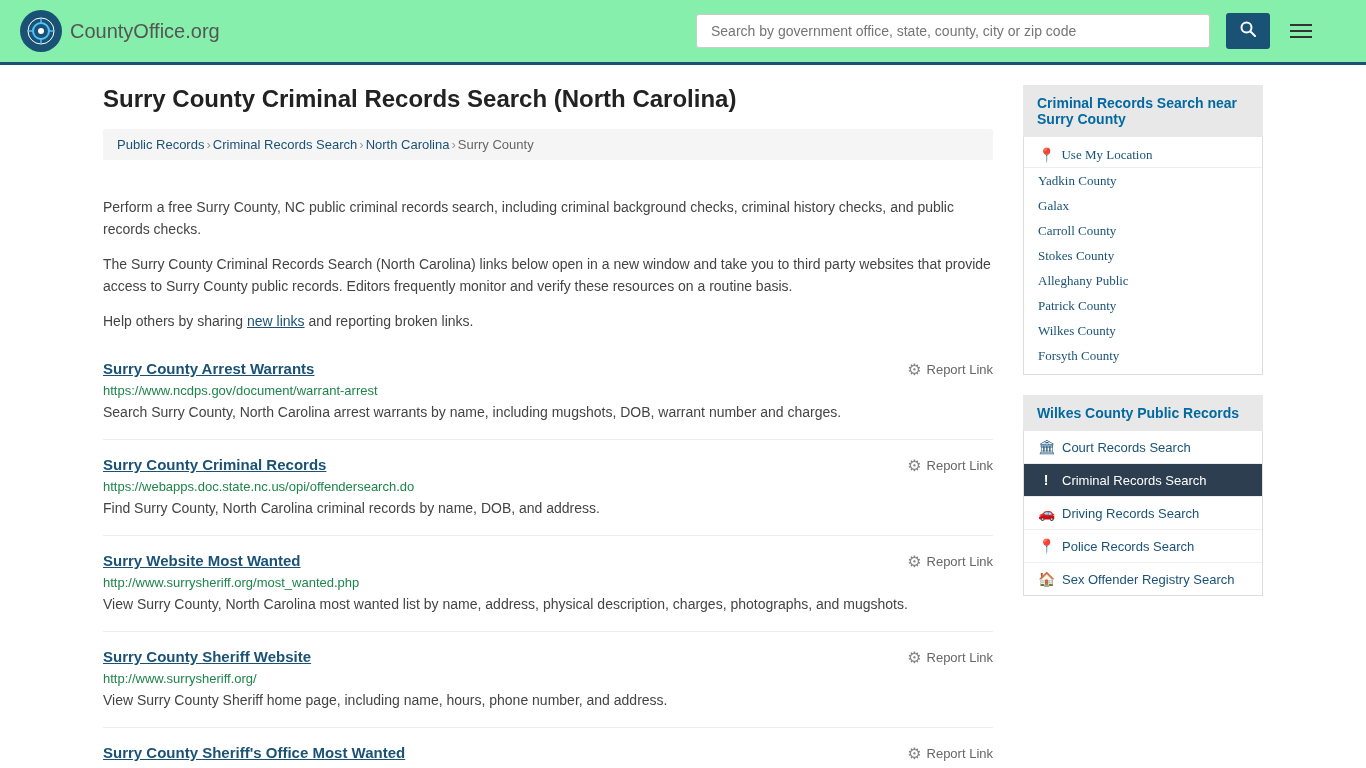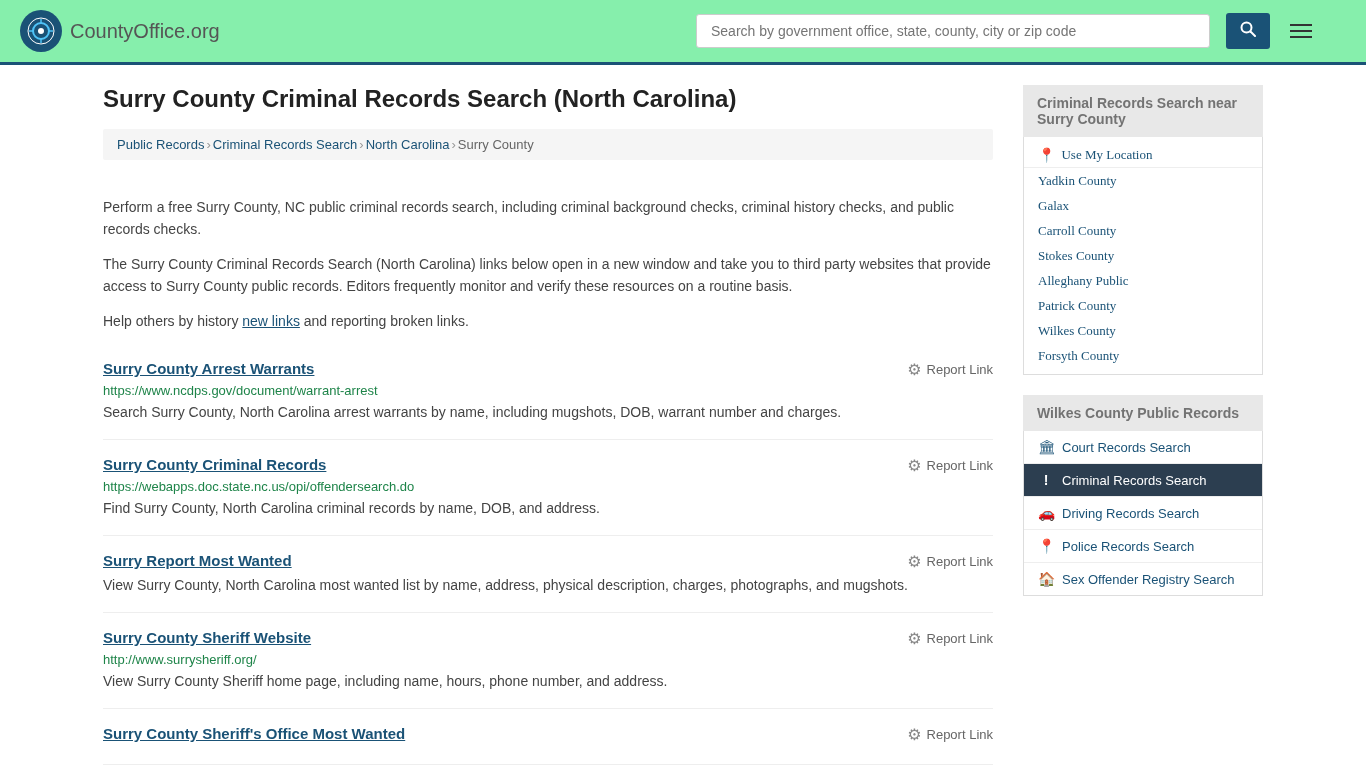--- a/index.html
+++ b/index.html
@@ -183,21 +183,21 @@
 
     
     .sidebar-section {
       margin-bottom: 20px;
     }
     .sidebar-section-title {
       background: #e8e8e8;
       padding: 10px 14px;
       font-weight: bold;
       font-size: 14px;
-      color: #737373;
+      color: #0369a1;
       margin-bottom: 0;
     }
     .sidebar-list {
       list-style: none;
       border: 1px solid #ddd;
       border-top: none;
     }
     .sidebar-list li {
       border-bottom: 1px solid #eee;
     }
@@ -298,21 +298,21 @@
       <a href="#">Criminal Records Search</a>
       <span class="sep">›</span>
       <a href="#">North Carolina</a>
       <span class="sep">›</span>
       <span>Surry County</span>
     </div>
 
     <p class="description">Perform a free Surry County, NC public criminal records search, including criminal background checks, criminal history checks, and public records checks.</p>
     <p class="description">The Surry County Criminal Records Search (North Carolina) links below open in a new window and take you to third party websites that provide access to Surry County public records. Editors frequently monitor and verify these resources on a routine basis.</p>
     <p class="description">
-      <span>Help others by history </span><a href="#">new links</a><span> and reporting broken links.</span>
+      <span>Help others by sharing </span><a href="#">new links</a><span> and reporting broken links.</span>
     </p>
 
     <div>
 
       <div class="result-item">
         <div class="result-header">
           <span class="result-title">Surry County Arrest Warrants</span>
           <div class="report-link">
             <span class="report-link-icon">⚙</span>
             <span>Report Link</span>
@@ -329,26 +329,27 @@
             <span class="report-link-icon">⚙</span>
             <span>Report Link</span>
           </div>
         </div>
         <div class="result-url">https://webapps.doc.state.nc.us/opi/offendersearch.do</div>
         <div class="result-desc">Find Surry County, North Carolina criminal records by name, DOB, and address.</div>
       </div>
 
       <div class="result-item">
         <div class="result-header">
-          <span class="result-title">Surry Report Most Wanted</span>
+          <span class="result-title">Surry Website Most Wanted</span>
           <div class="report-link">
             <span class="report-link-icon">⚙</span>
             <span>Report Link</span>
           </div>
         </div>
+        <div class="result-url">http://www.surrysheriff.org/most_wanted.php</div>
         <div class="result-desc">View Surry County, North Carolina most wanted list by name, address, physical description, charges, photographs, and mugshots.</div>
       </div>
 
       <div class="result-item">
         <div class="result-header">
           <span class="result-title">Surry County Sheriff Website</span>
           <div class="report-link">
             <span class="report-link-icon">⚙</span>
             <span>Report Link</span>
           </div>

